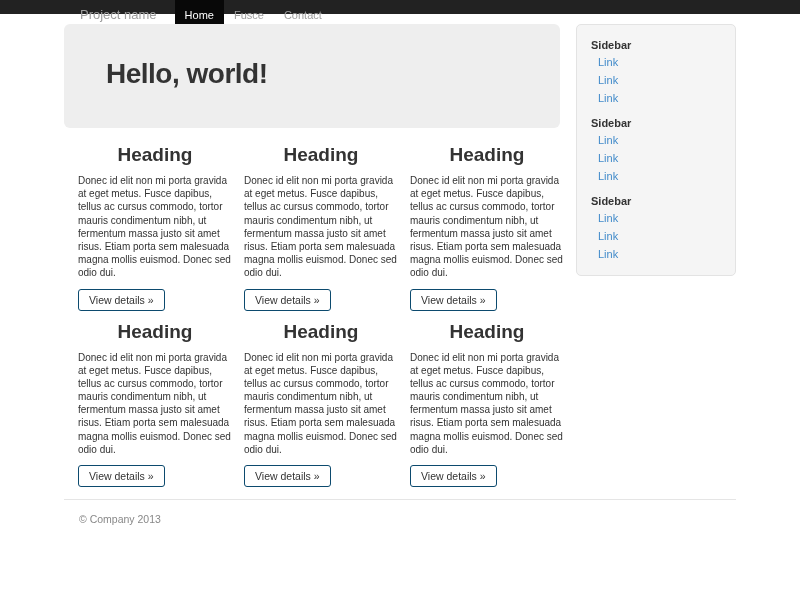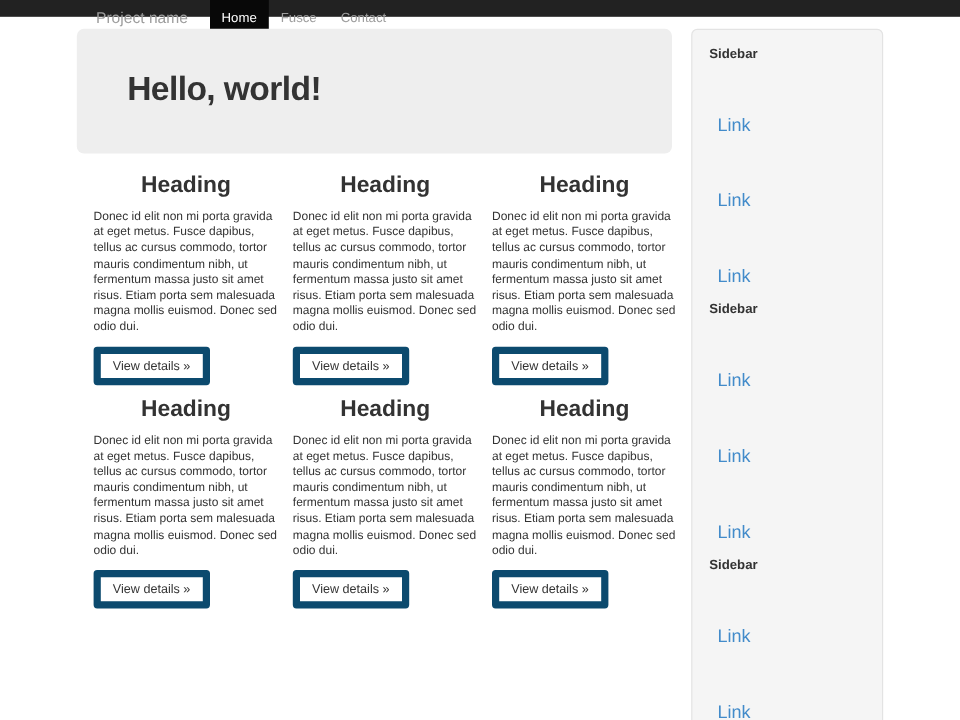--- a/index.html
+++ b/index.html
@@ -39,34 +39,34 @@
   .jumbotron p { margin: 0; font-size: 13.5px; color: #4a4a4a; line-height: 1.4; max-width: 422px; }
 
   
   .features-row { display: flex; padding-left: 14px; }
   .features-row.second { margin-top: 10px; }
   .feature-col { width: 154px; margin-right: 12px; }
   .feature-col h2 { margin: 0 0 8px; font-size: 19px; font-weight: 700; color: #333; text-align: center; }
   .feature-col p { margin: 0 0 9px; font-size: 10px; line-height: 1.32; color: #333; }
   .btn {
     display: inline-block; padding: 4px 10px; font-size: 10.5px; color: #333;
-    background: #ffffff; border: 6px solid #0c4a6e; border-radius: 3px;
+    background: #ffffff; border: 1px solid #0c4a6e; border-radius: 3px;
     text-decoration: none; cursor: pointer; text-align: center;
   }
 
   
   .well {
     background: #f5f5f5; border: 1px solid #e3e3e3; border-radius: 5px;
     padding: 10px 0 12px;
   }
   .sidebar-header { font-size: 11px; font-weight: 700; color: #333; padding: 4px 14px 2px; }
   .sidebar-group + .sidebar-group .sidebar-header { margin-top: 6px; }
   .sidebar-link {
-    display: block; font-size: 15px; color: #428bca;
-    padding: 3px 14px 3px 21px; text-decoration: none; margin-top: 40px;
+    display: block; font-size: 11px; color: #428bca;
+    padding: 3px 14px 3px 21px; text-decoration: none;
   }
 
   
   .footer { width: 672px; margin: 12px auto 0; border-top: 1px solid #e5e5e5; padding: 13px 0 0 15px; }
   .footer p { margin: 0; font-size: 10.5px; color: #888; }
 </style>
 </head>
 <body>
 
 <div class="page">

